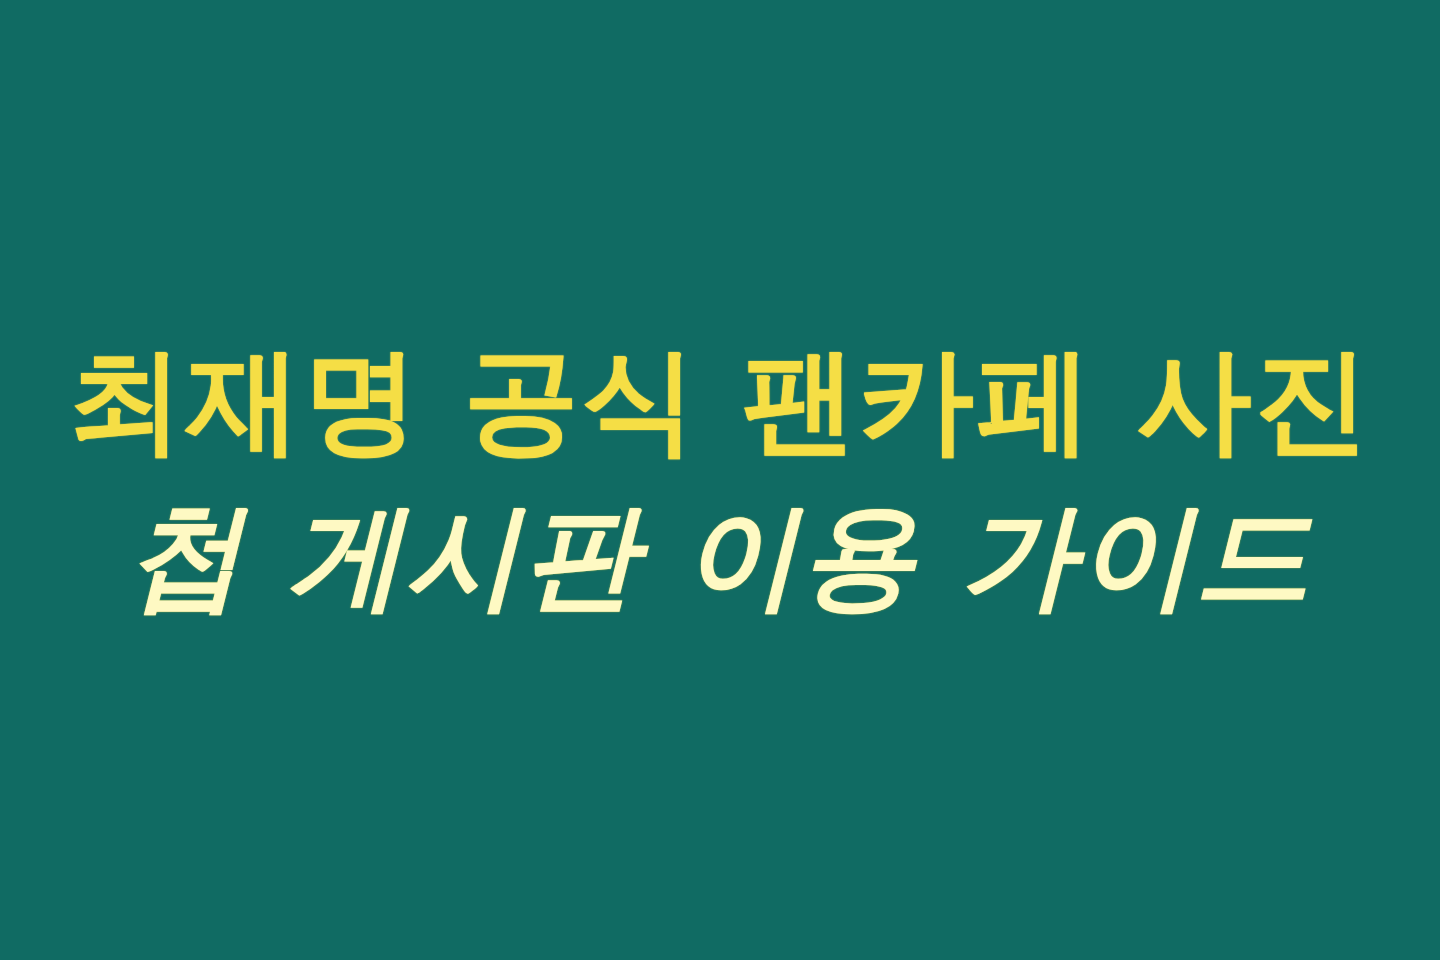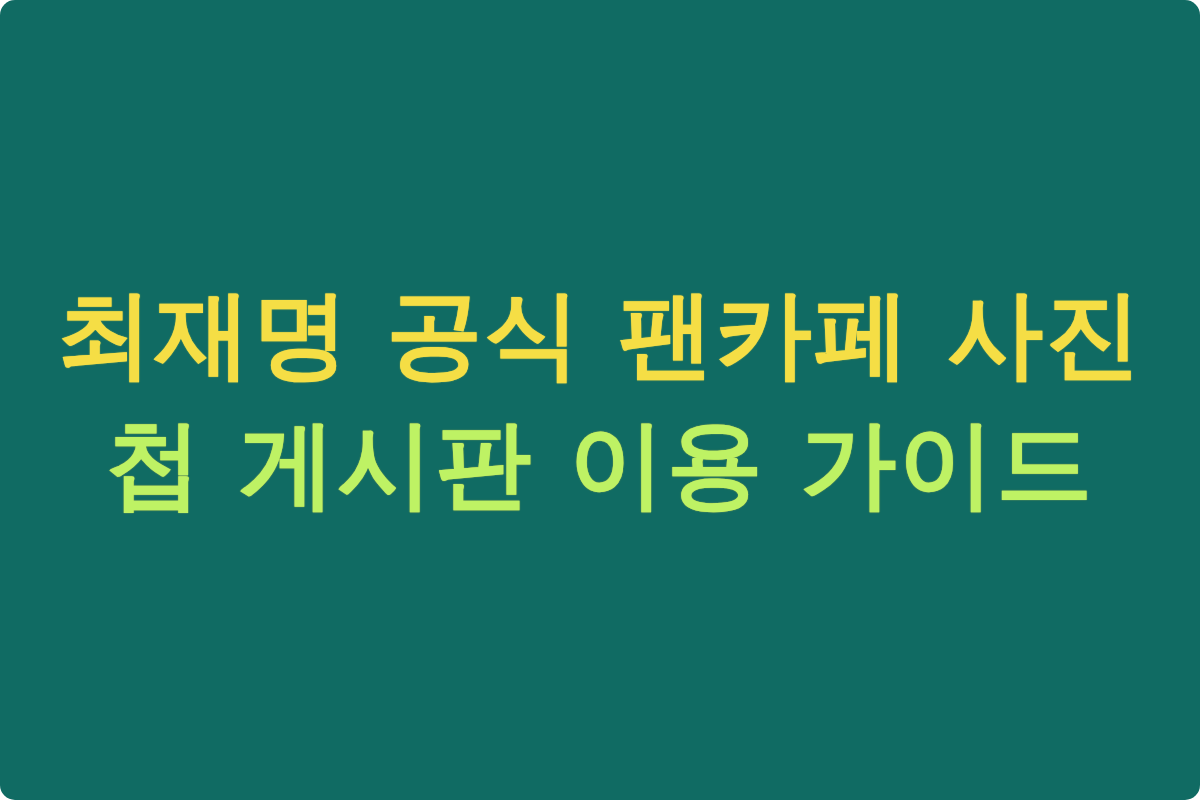--- a/index.html
+++ b/index.html
@@ -19,21 +19,20 @@
     position: relative;
     width: 1200px;
     height: 800px;
     box-sizing: border-box;
     display: flex;
     flex-direction: column;
     align-items: center;
     justify-content: center;
     background: #106B63;
     overflow: hidden;
-    border-radius: 15px;
   }
 
   .headline-block {
     width: 100%;
     display: flex;
     flex-direction: column;
     align-items: center;
     justify-content: center;
     
     transform: translateY(-1px);
@@ -57,17 +56,17 @@
 </style>
 </head>
 <body>
 
 <div id="title-card" style="background: rgb(16, 107, 99);">
 
   <div class="headline-block">
 
     <span class="headline-line" style="color: rgb(245, 222, 69);">최재명 공식 팬카페 사진</span>
 
-    <span class="headline-line" style="color: #bef264;">첩 게시판 이용 가이드</span>
+    <span class="headline-line" style="color: #fef9c3; font-style: italic;">첩 게시판 이용 가이드</span>
 
   </div>
 
 </div>
 
 </body></html>

